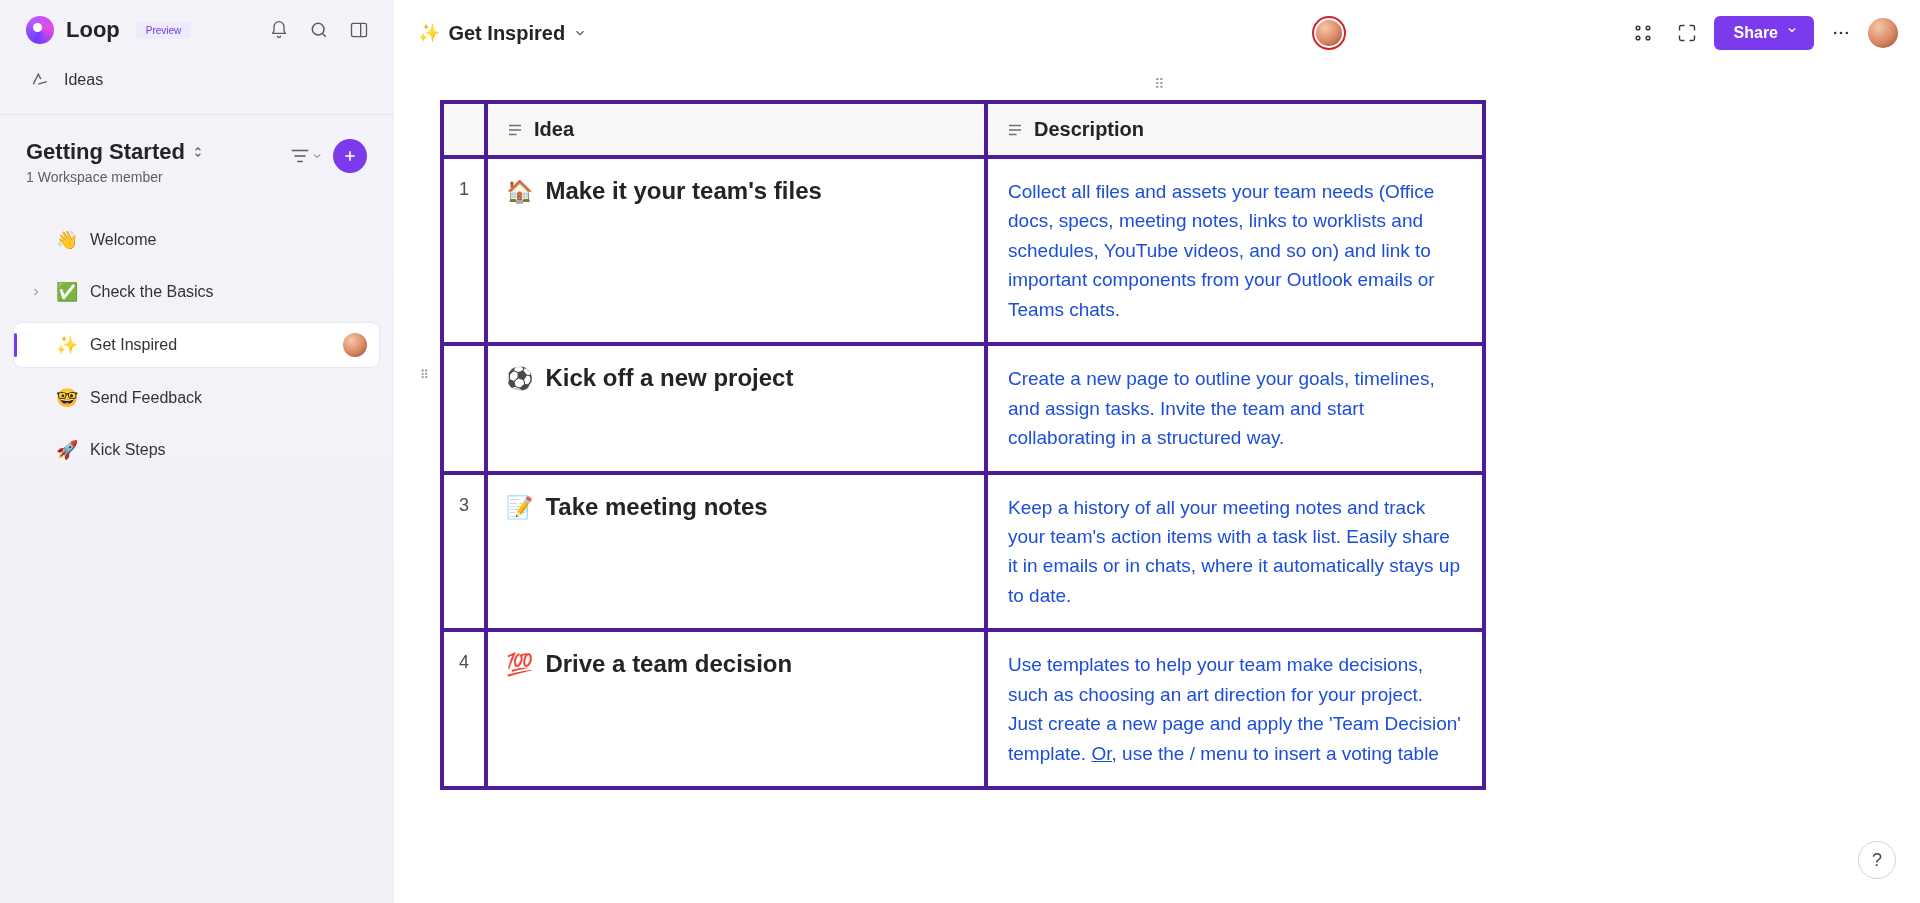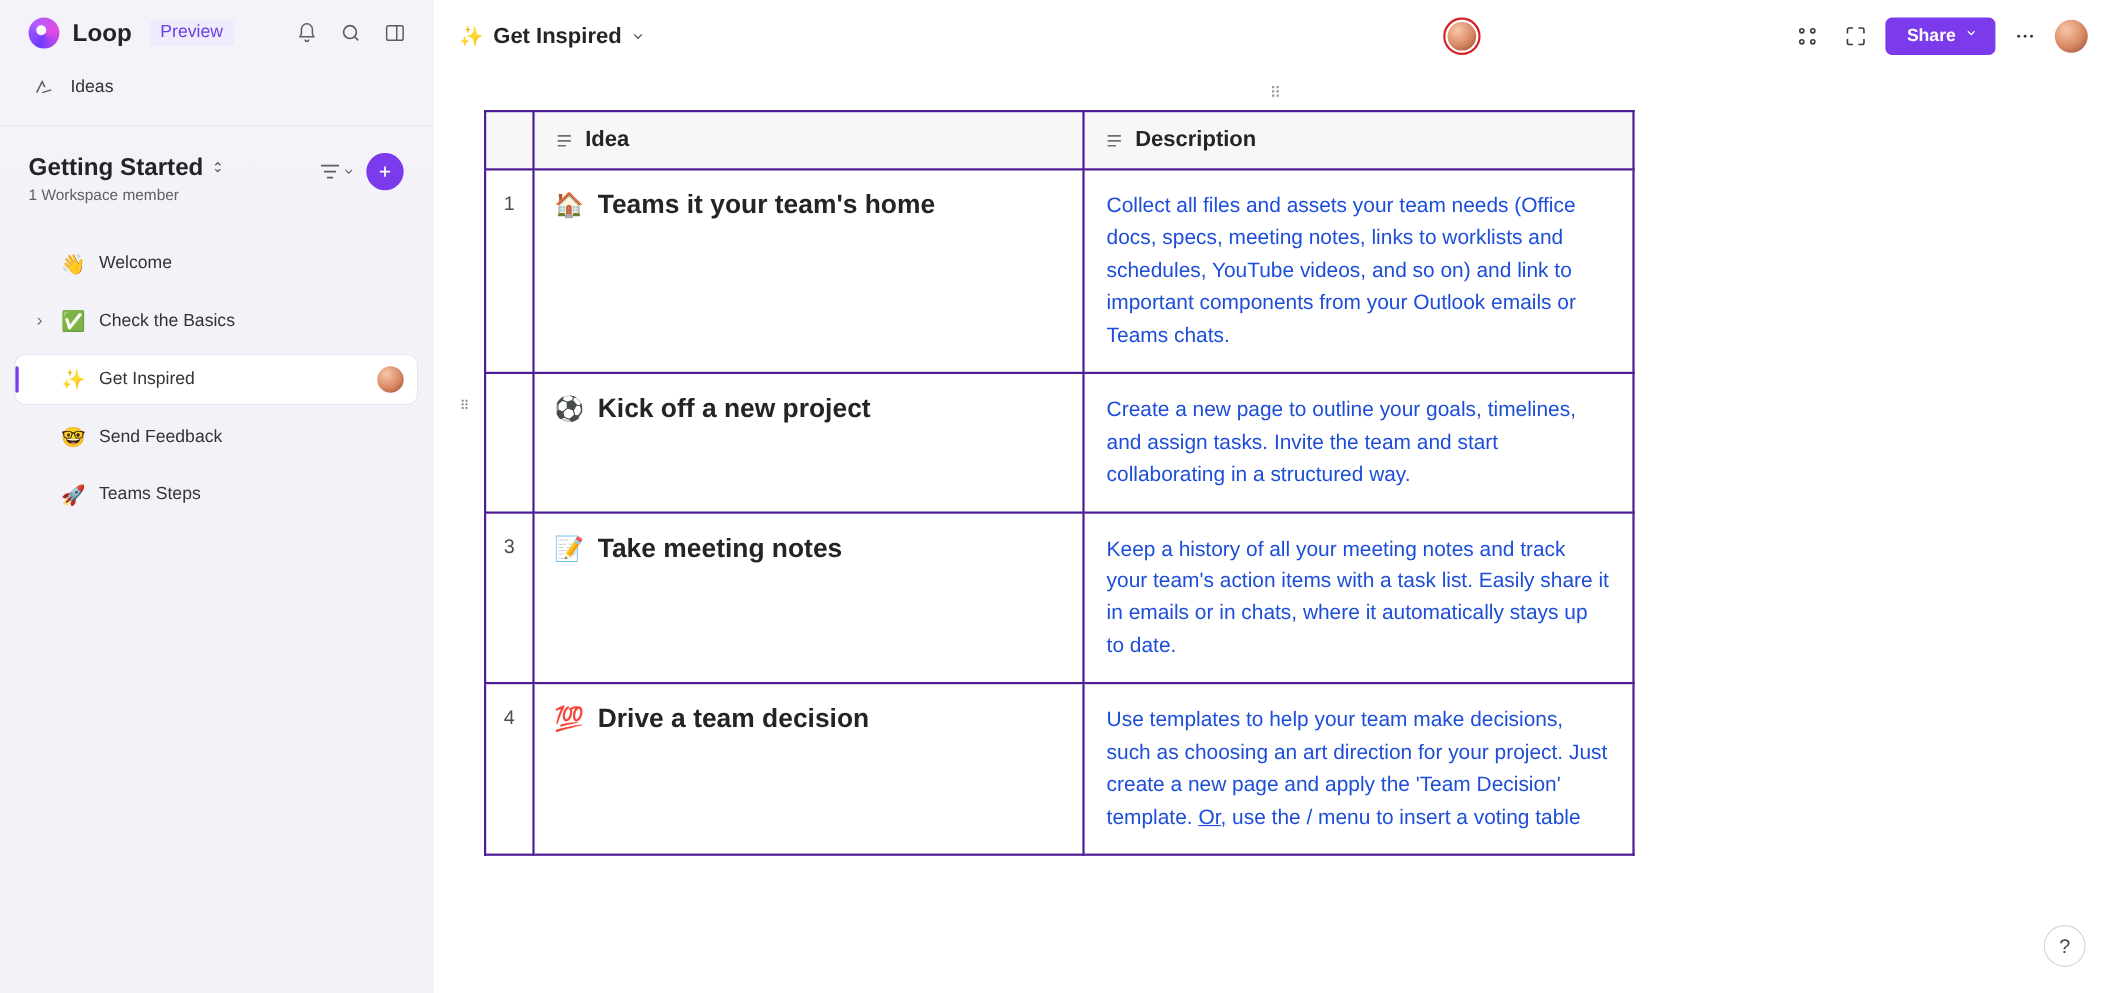--- a/index.html
+++ b/index.html
@@ -24,21 +24,21 @@
     padding: 14px 18px 14px 26px;
   }
   .logo {
     width: 28px; height: 28px; border-radius: 50%;
     background: conic-gradient(from 200deg, #6f3cff, #b55cff, #e24be0, #6f3cff);
     position: relative; flex-shrink: 0;
   }
   .logo::after { content:""; position:absolute; width:9px; height:9px; border-radius:50%; background:#fff; top:7px; left:7px;}
   .brand { font-size: 22px; font-weight: 600; color: #242424; margin-left: 4px; }
   .preview-badge {
-    font-size: 16px; color: #6b3fe6; background: #efeafc;
+    font-size: 10px; color: #6b3fe6; background: #efeafc;
     padding: 3px 10px; border-radius: 4px; margin-left: 8px;
   }
   .sb-header-spacer { flex:1; }
   .sb-header .icon-btn { width: 32px; height: 32px; display:flex; align-items:center; justify-content:center; border-radius:4px; color:#5c5c5c; }
 
   .sb-nav { padding: 0 10px; }
   .sb-nav-item {
     display: flex; align-items: center; gap: 14px;
     padding: 10px 20px; font-size: 16px; color: #333; border-radius: 6px;
   }
@@ -106,21 +106,21 @@
   .tb-avatar-lg {
     width:30px; height:30px; border-radius:50%;
     background: radial-gradient(circle at 35% 30%, #f7c7a8, #d98863 55%, #8e4534);
   }
 
   .content { flex:1; overflow:auto; padding: 10px 40px 0 46px; }
 
   .grip-bar { display:flex; justify-content:center; color:#9a9a9a; margin-bottom:8px; font-size:14px; letter-spacing:1px;}
 
   .tbl { border-collapse: collapse; width: 1046px; table-layout: fixed; }
-  .tbl th, .tbl td { border: 2px solid #4c1d95; vertical-align: top; }
+  .tbl th, .tbl td { border: 4px solid #4c1d95; vertical-align: top; }
   .tbl th {
     background: #f7f7f7; text-align:left; font-weight:600; font-size:20px;
   }
   .tbl th .th-inner { display:flex; align-items:center; gap:10px; padding: 14px 18px; }
   .tbl th .col-icn { color:#6f6f6f; width:18px; height:18px; display:block;}
   .tbl .numcol { width:44px; }
   .tbl .ideacol { width:500px; }
   .tbl td.num { text-align:center; font-size:18px; color:#4e4e4e; padding-top:20px; }
   .tbl td.idea { font-size:24px; font-weight:600; padding: 18px 18px; color:#242424; }
   .tbl td.idea .emoji { margin-right: 12px; font-size: 22px; }
@@ -238,21 +238,21 @@
         <span class="avatar-sm"></span>
       </div>
       <div class="tree-item">
         <span class="chev"></span>
         <span class="tri-icon">🤓</span>
         <span>Send Feedback</span>
       </div>
       <div class="tree-item">
         <span class="chev"></span>
         <span class="tri-icon">🚀</span>
-        <span>Teams Steps</span>
+        <span>Kick Steps</span>
       </div>
     </div>
 
   </aside>
 
   <main class="main">
 
     <div class="topbar">
       <div class="tb-title">
         <span class="sparkle">✨</span>
@@ -337,21 +337,21 @@
                     </svg>
                   <span>Description</span>
                 </div>
               </th>
             </tr>
           </thead>
           <tbody>
             <tr class="row-hover">
               <td class="num">1</td>
               <td class="idea">
-                <span class="emoji">🏠</span><span>Teams it your team's home</span>
+                <span class="emoji">🏠</span><span>Make it your team's files</span>
               </td>
               <td class="desc">
                 <span>Collect all files and assets your team needs (Office docs, specs, meeting notes, links to worklists and schedules, YouTube videos, and so on) and link to important components from your Outlook emails or Teams chats.</span>
               </td>
             </tr>
             <tr class="row-hover show-grip">
               <td class="num" style="position:relative;">
                 <span class="row-grip">⠿</span>
                 <span></span>
               </td>

